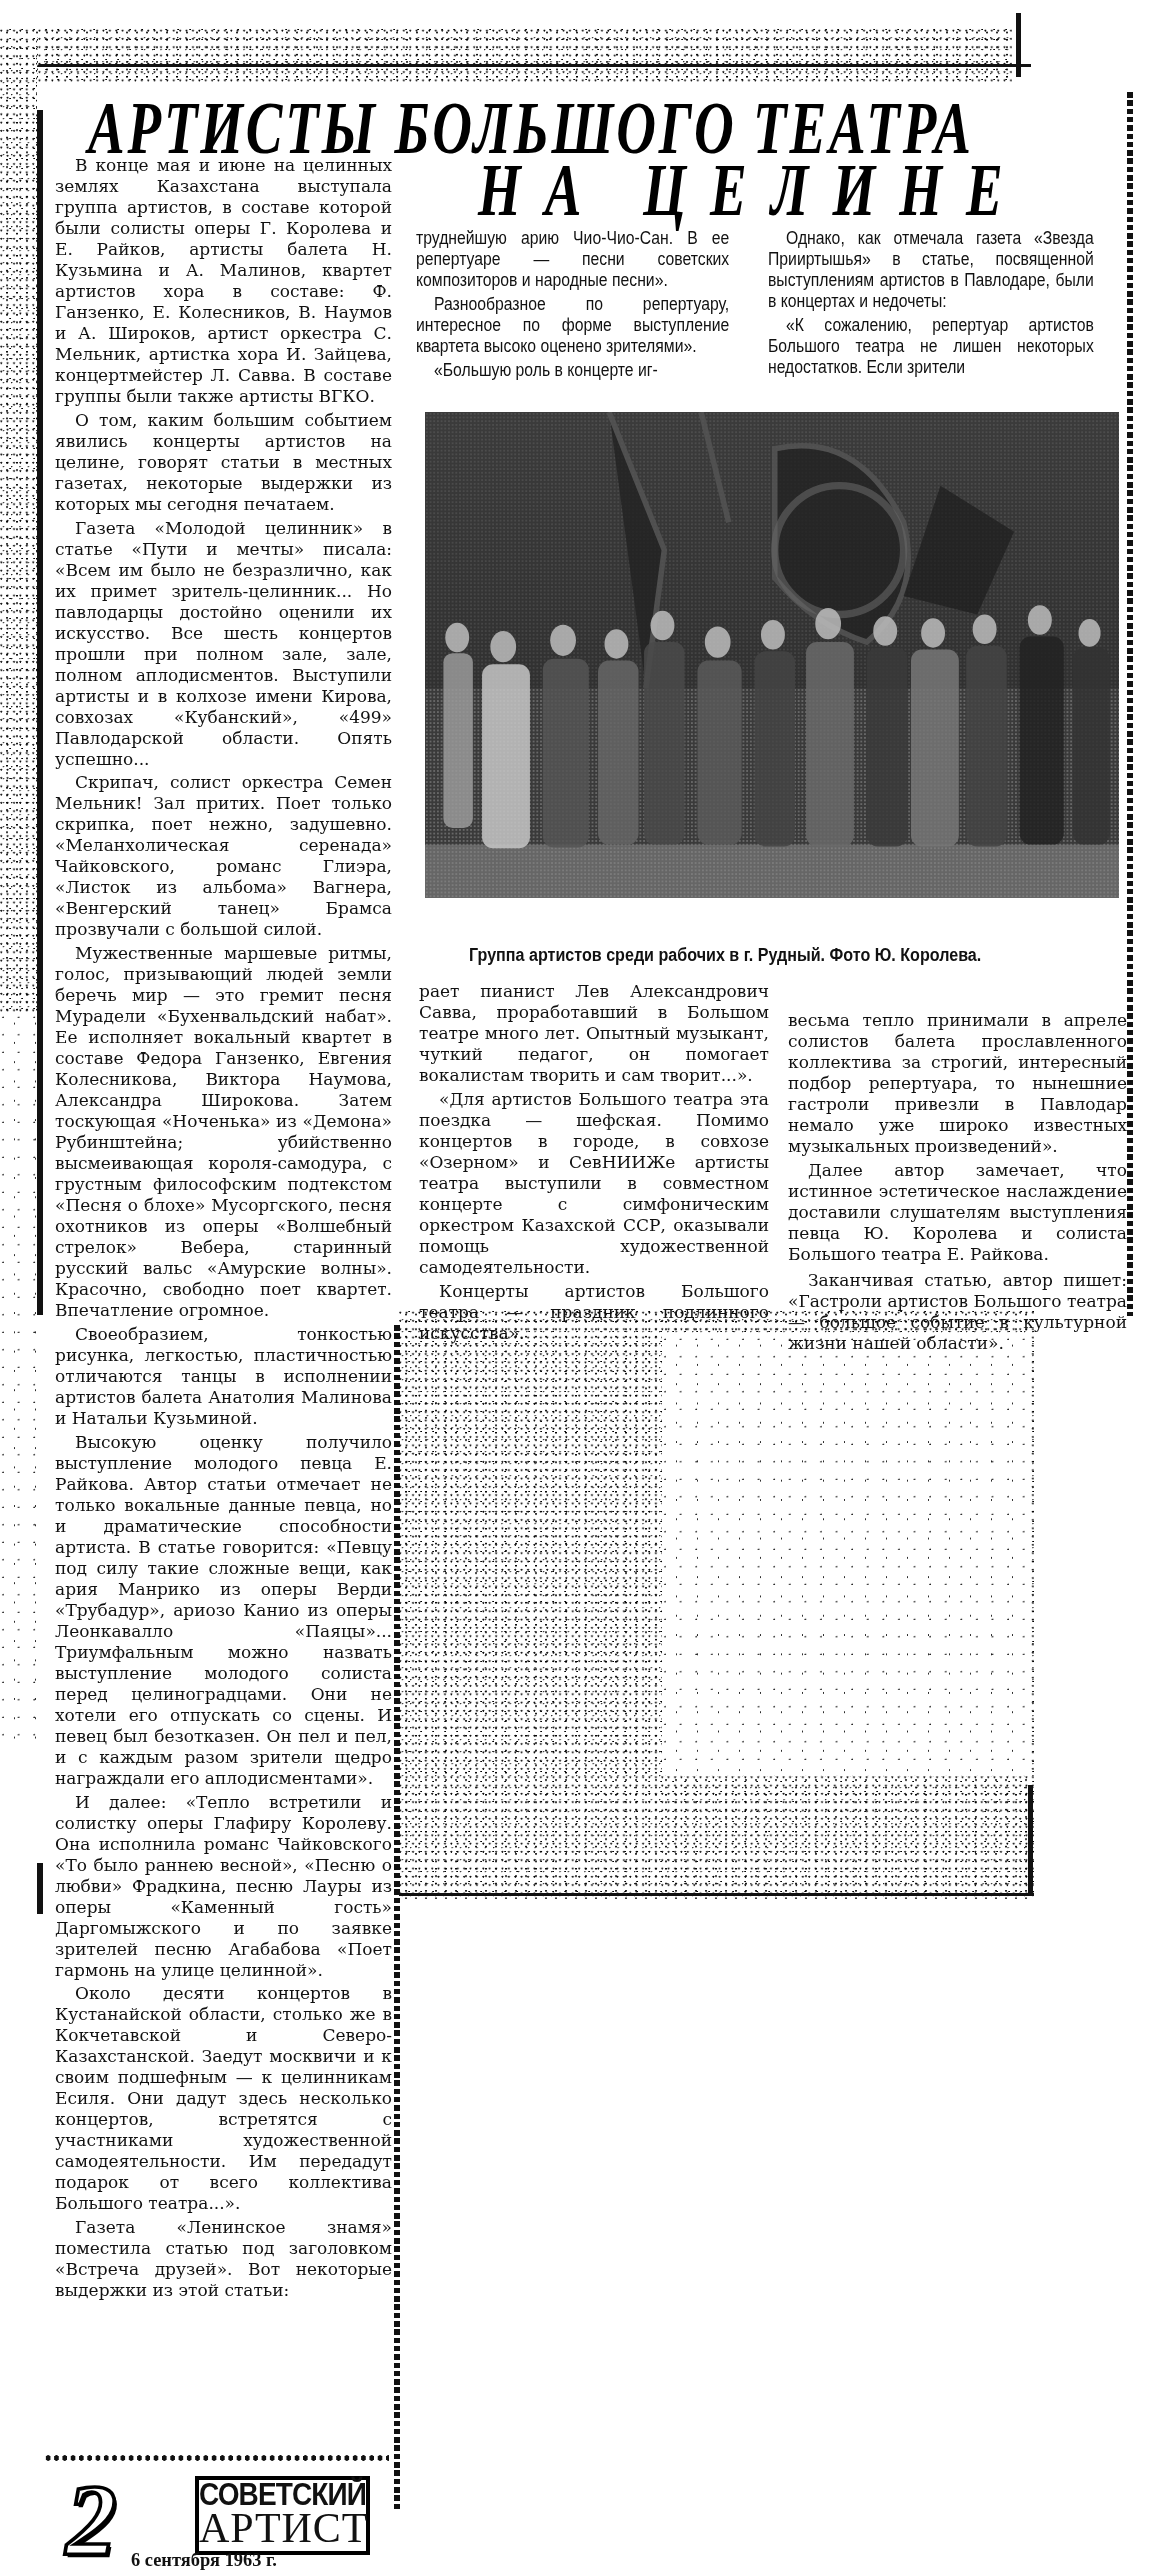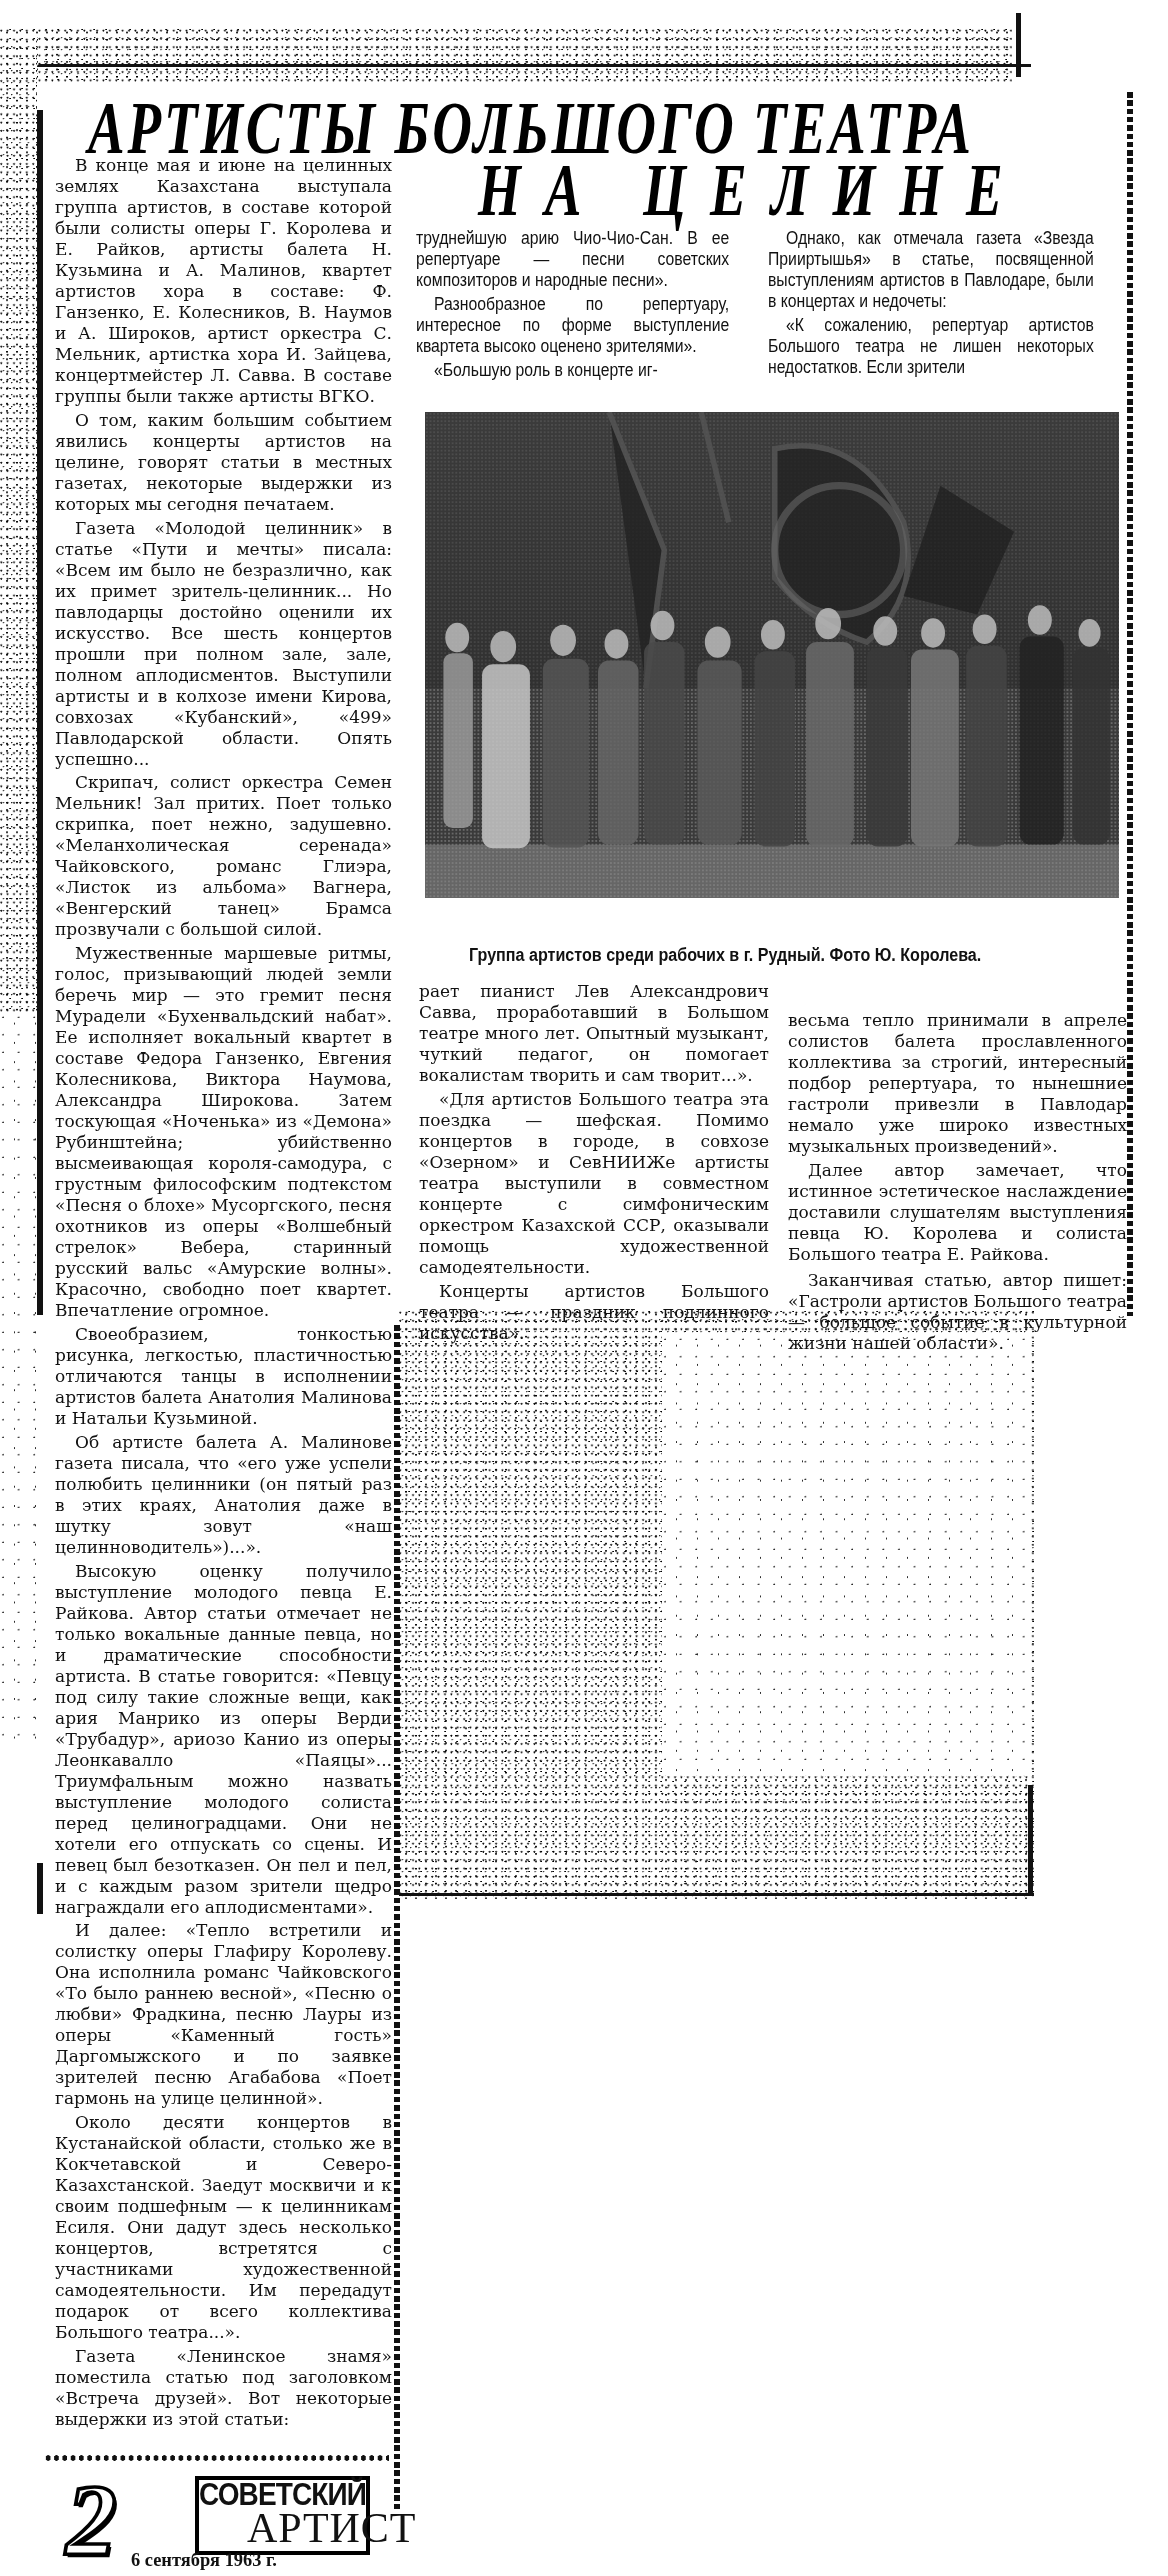--- a/index.html
+++ b/index.html
@@ -38,21 +38,21 @@
   #col5 { left:788px; top:1010px; width:339px; }
 
   #photo { position:absolute; left:425px; top:412px; width:694px; height:486px; background:#2b2b2b; overflow:hidden; }
   #photo svg { display:block; width:100%; height:100%; }
   #caption { position:absolute; left:469px; top:945px; font-family:"Liberation Sans", sans-serif; font-weight:bold; font-size:17.5px; transform:scaleX(0.92); transform-origin:left top; white-space:nowrap; }
 
   #page-num { position:absolute; left:66px; top:2475px; font-family:"Liberation Serif", serif; font-weight:bold; font-style:italic; font-size:101px; line-height:92px; color:#fff;
      -webkit-text-stroke:3.7px #000; text-shadow: 2.8px 2.8px 0 #000; }
   #masthead { position:absolute; left:195px; top:2476px; width:167px; height:71px; border:4.6px solid #000; border-radius:0; text-align:center; font-family:"Liberation Sans", sans-serif; }
   #masthead .m1 { font-weight:bold; font-size:28px; line-height:29px; letter-spacing:-0.9px; transform:scaleY(1.1); }
-  #masthead .m2 { font-family:"Liberation Serif", serif; font-size:42px; line-height:39px; letter-spacing:0.9px;margin-left:48px; }
+  #masthead .m2 { font-family:"Liberation Serif", serif; font-size:42px; line-height:39px; letter-spacing:0.9px; }
   #issue-date { position:absolute; left:131px; top:2550px; font-family:"Liberation Serif", serif; font-weight:bold; font-size:18.4px; }
 </style>
 </head>
 <body>
 
 <div class="noise" style="left:0;top:28px;width:1012px;height:55px;"></div>
 <div class="noise" style="left:0;top:37px;width:37px;height:1509px;"></div>
 <div class="noise light" style="left:0;top:1012px;width:37px;height:736px;"></div>
 <div class="noise" style="left:399px;top:1310px;width:635px;height:589px;"></div>
 <div class="noise light" style="left:662px;top:1334px;width:368px;height:442px;background-color:#fff;"></div>
@@ -71,21 +71,20 @@
 <div id="h1" class="headline">АРТИСТЫ БОЛЬШОГО ТЕАТРА</div>
 <div id="h2" class="headline">НА ЦЕЛИНЕ</div>
 
 <div id="col1" class="col">
   <p>В конце мая и июне на целинных землях Казахстана выступала группа артистов, в составе которой были солисты оперы Г. Королева и Е. Райков, артисты балета Н. Кузьмина и А. Малинов, квартет артистов хора в составе: Ф. Ганзенко, Е. Колесников, В. Наумов и А. Широков, артист оркестра С. Мельник, артистка хора И. Зайцева, концертмейстер Л. Савва. В составе группы были также артисты ВГКО.</p>
   <p>О том, каким большим событием явились концерты артистов на целине, говорят статьи в местных газетах, некоторые выдержки из которых мы сегодня печатаем.</p>
   <p>Газета «Молодой целинник» в статье «Пути и мечты» писала: «Всем им было не безразлично, как их примет зритель-целинник... Но павлодарцы достойно оценили их искусство. Все шесть концертов прошли при полном зале, зале, полном аплодисментов. Выступили артисты и в колхозе имени Кирова, совхозах «Кубанский», «499» Павлодарской области. Опять успешно...</p>
   <p>Скрипач, солист оркестра Семен Мельник! Зал притих. Поет только скрипка, поет нежно, задушевно. «Меланхолическая серенада» Чайковского, романс Глиэра, «Листок из альбома» Вагнера, «Венгерский танец» Брамса прозвучали с большой силой.</p>
   <p>Мужественные маршевые ритмы, голос, призывающий людей земли беречь мир — это гремит песня Мурадели «Бухенвальдский набат». Ее исполняет вокальный квартет в составе Федора Ганзенко, Евгения Колесникова, Виктора Наумова, Александра Широкова. Затем тоскующая «Ноченька» из «Демона» Рубинштейна; убийственно высмеивающая короля-самодура, с грустным философским подтекстом «Песня о блохе» Мусоргского, песня охотников из оперы «Волшебный стрелок» Вебера, старинный русский вальс «Амурские волны». Красочно, свободно поет квартет. Впечатление огромное.</p>
   <p>Своеобразием, тонкостью рисунка, легкостью, пластичностью отличаются танцы в исполнении артистов балета Анатолия Малинова и Натальи Кузьминой.</p>
-  <p>Об артисте балета А. Малинове газета писала, что «его уже успели полюбить целинники (он пятый раз в этих краях, Анатолия даже в шутку зовут «наш целинноводитель»)...».</p>
   <p>Высокую оценку получило выступление молодого певца Е. Райкова. Автор статьи отмечает не только вокальные данные певца, но и драматические способности артиста. В статье говорится: «Певцу под силу такие сложные вещи, как ария Манрико из оперы Верди «Трубадур», ариозо Канио из оперы Леонкавалло «Паяцы»... Триумфальным можно назвать выступление молодого солиста перед целиноградцами. Они не хотели его отпускать со сцены. И певец был безотказен. Он пел и пел, и с каждым разом зрители щедро награждали его аплодисментами».</p>
   <p>И далее: «Тепло встретили и солистку оперы Глафиру Королеву. Она исполнила романс Чайковского «То было раннею весной», «Песню о любви» Фрадкина, песню Лауры из оперы «Каменный гость» Даргомыжского и по заявке зрителей песню Агабабова «Поет гармонь на улице целинной».</p>
   <p>Около десяти концертов в Кустанайской области, столько же в Кокчетавской и Северо-Казахстанской. Заедут москвичи и к своим подшефным — к целинникам Есиля. Они дадут здесь несколько концертов, встретятся с участниками художественной самодеятельности. Им передадут подарок от всего коллектива Большого театра...».</p>
   <p>Газета «Ленинское знамя» поместила статью под заголовком «Встреча друзей». Вот некоторые выдержки из этой статьи:</p>
 
 </div>
 
 <div id="col2" class="col condensed" style="width:348px;">
   <p style="text-indent:0">труднейшую арию Чио-Чио-Сан. В ее репертуаре — песни советских композиторов и народные песни».</p>
   <p>Разнообразное по репертуару, интересное по форме выступление квартета высоко оценено зрителями».</p>

